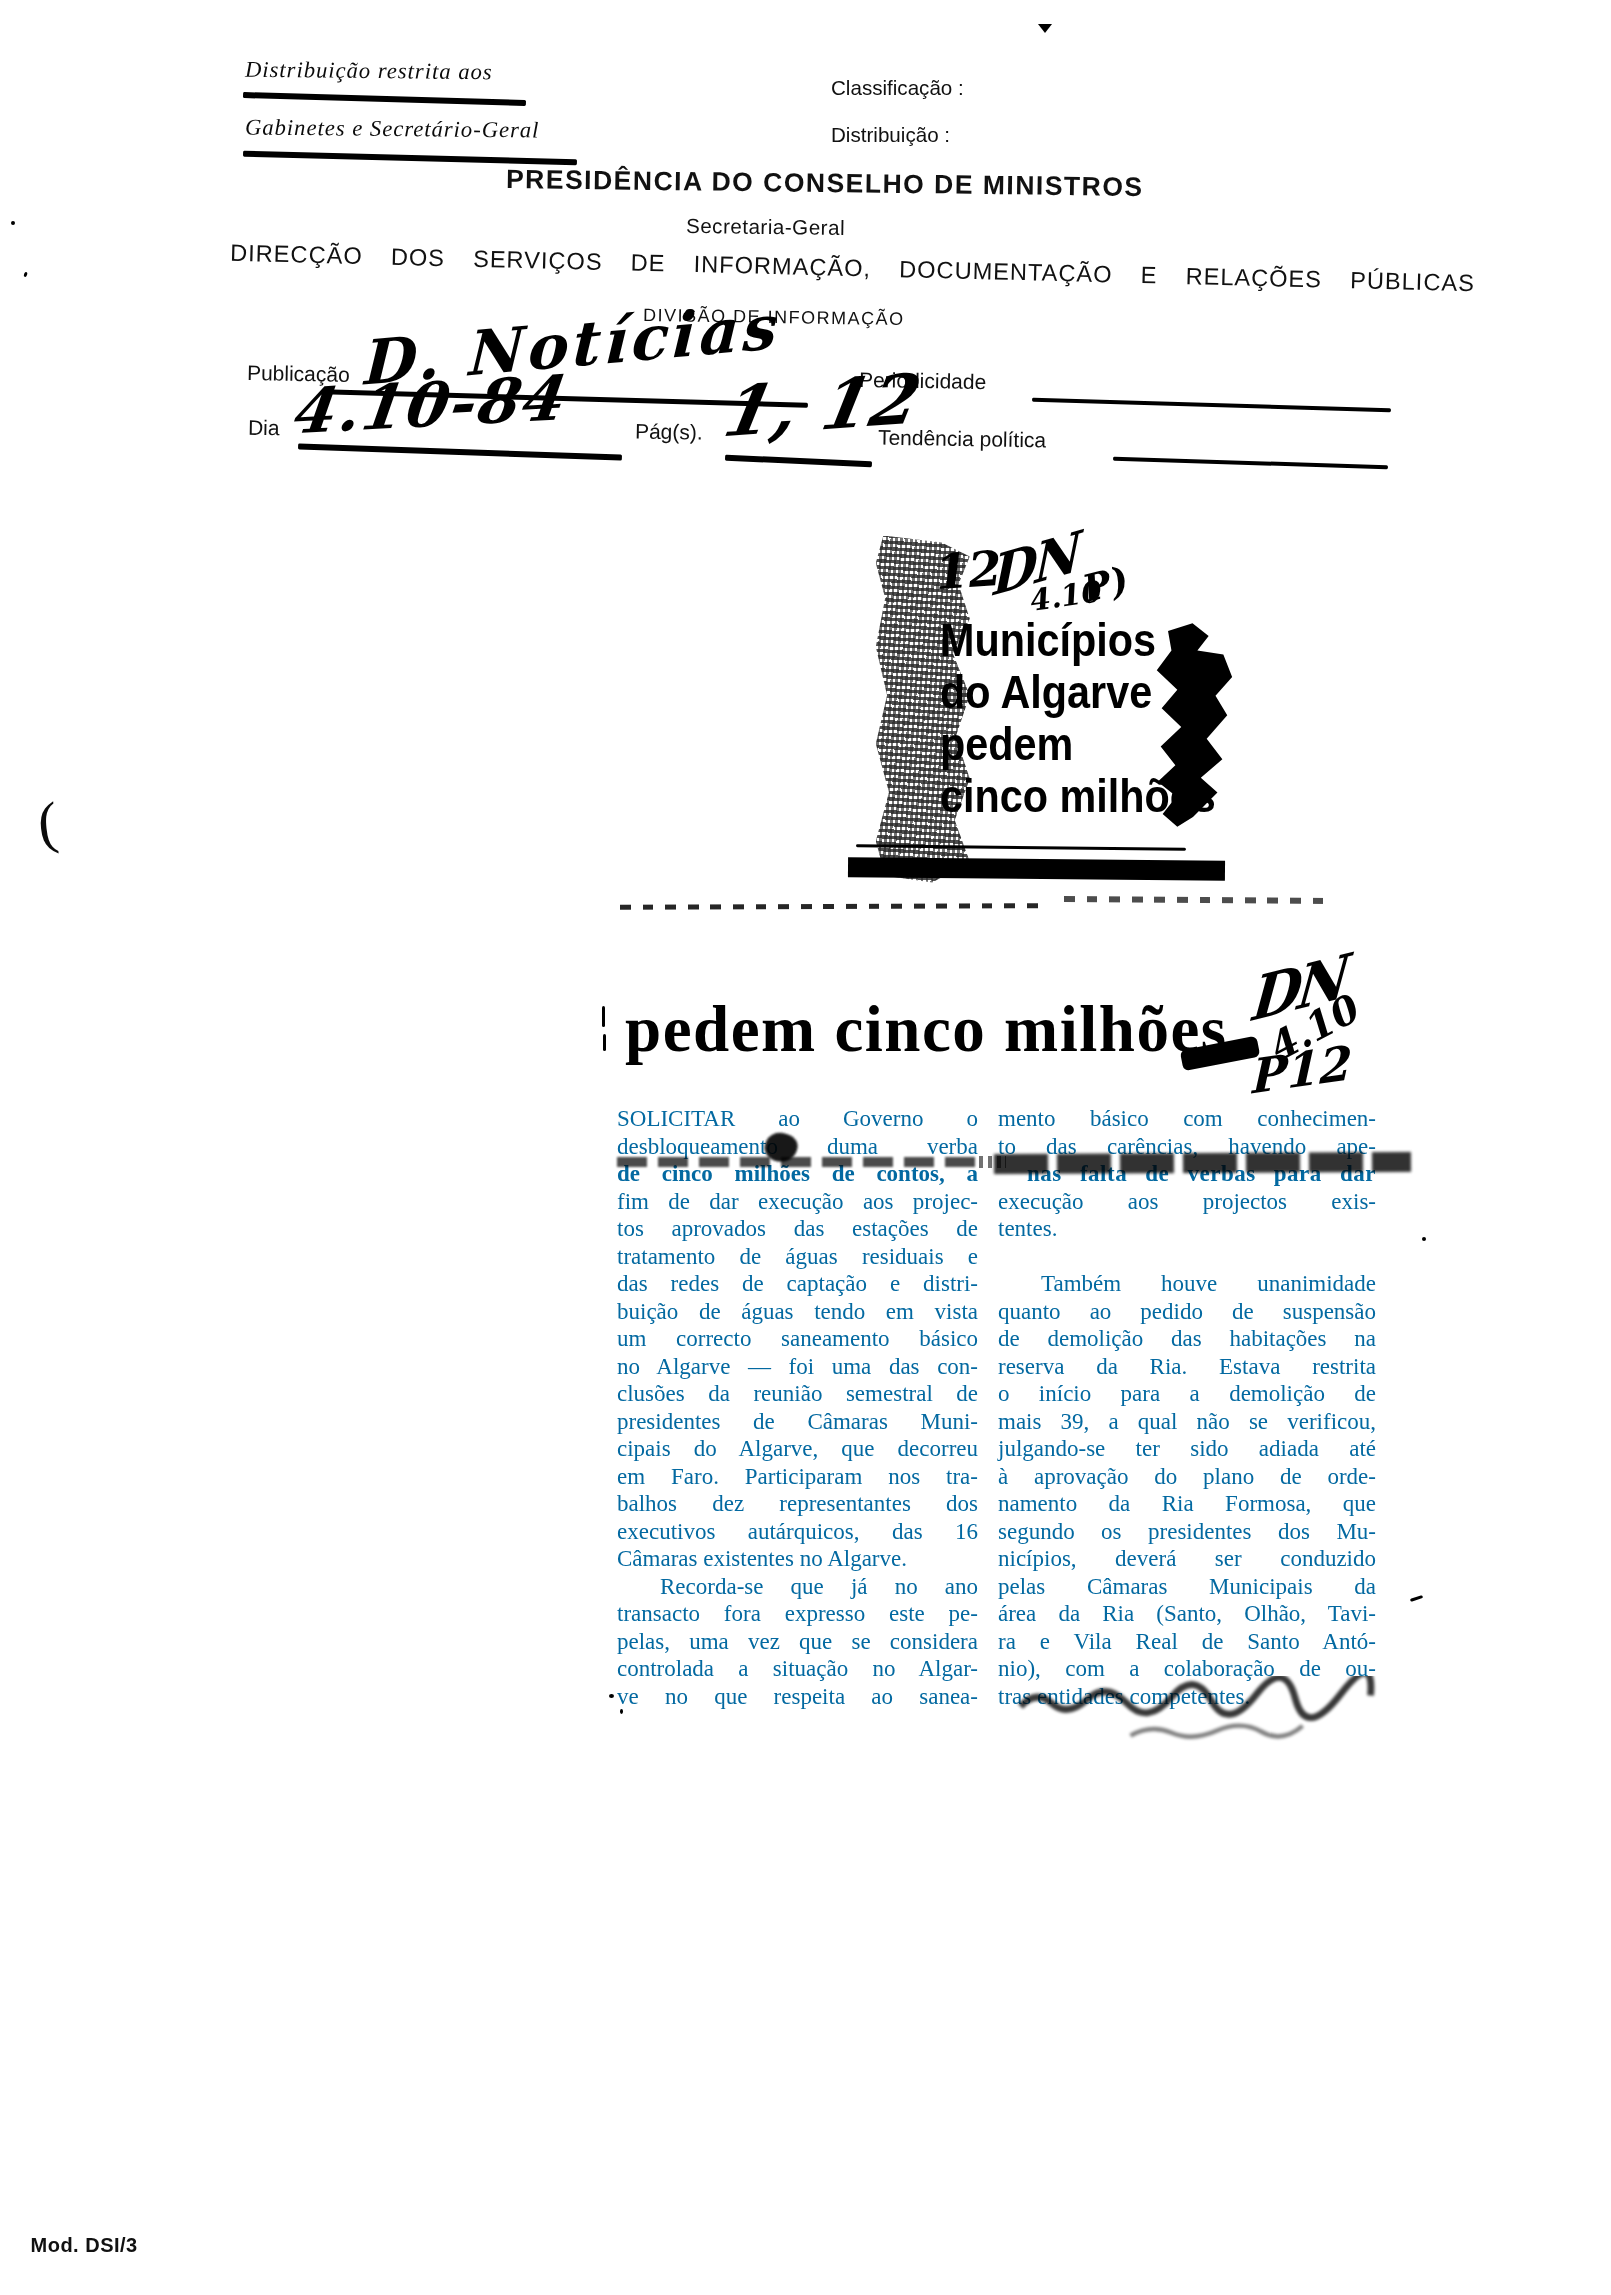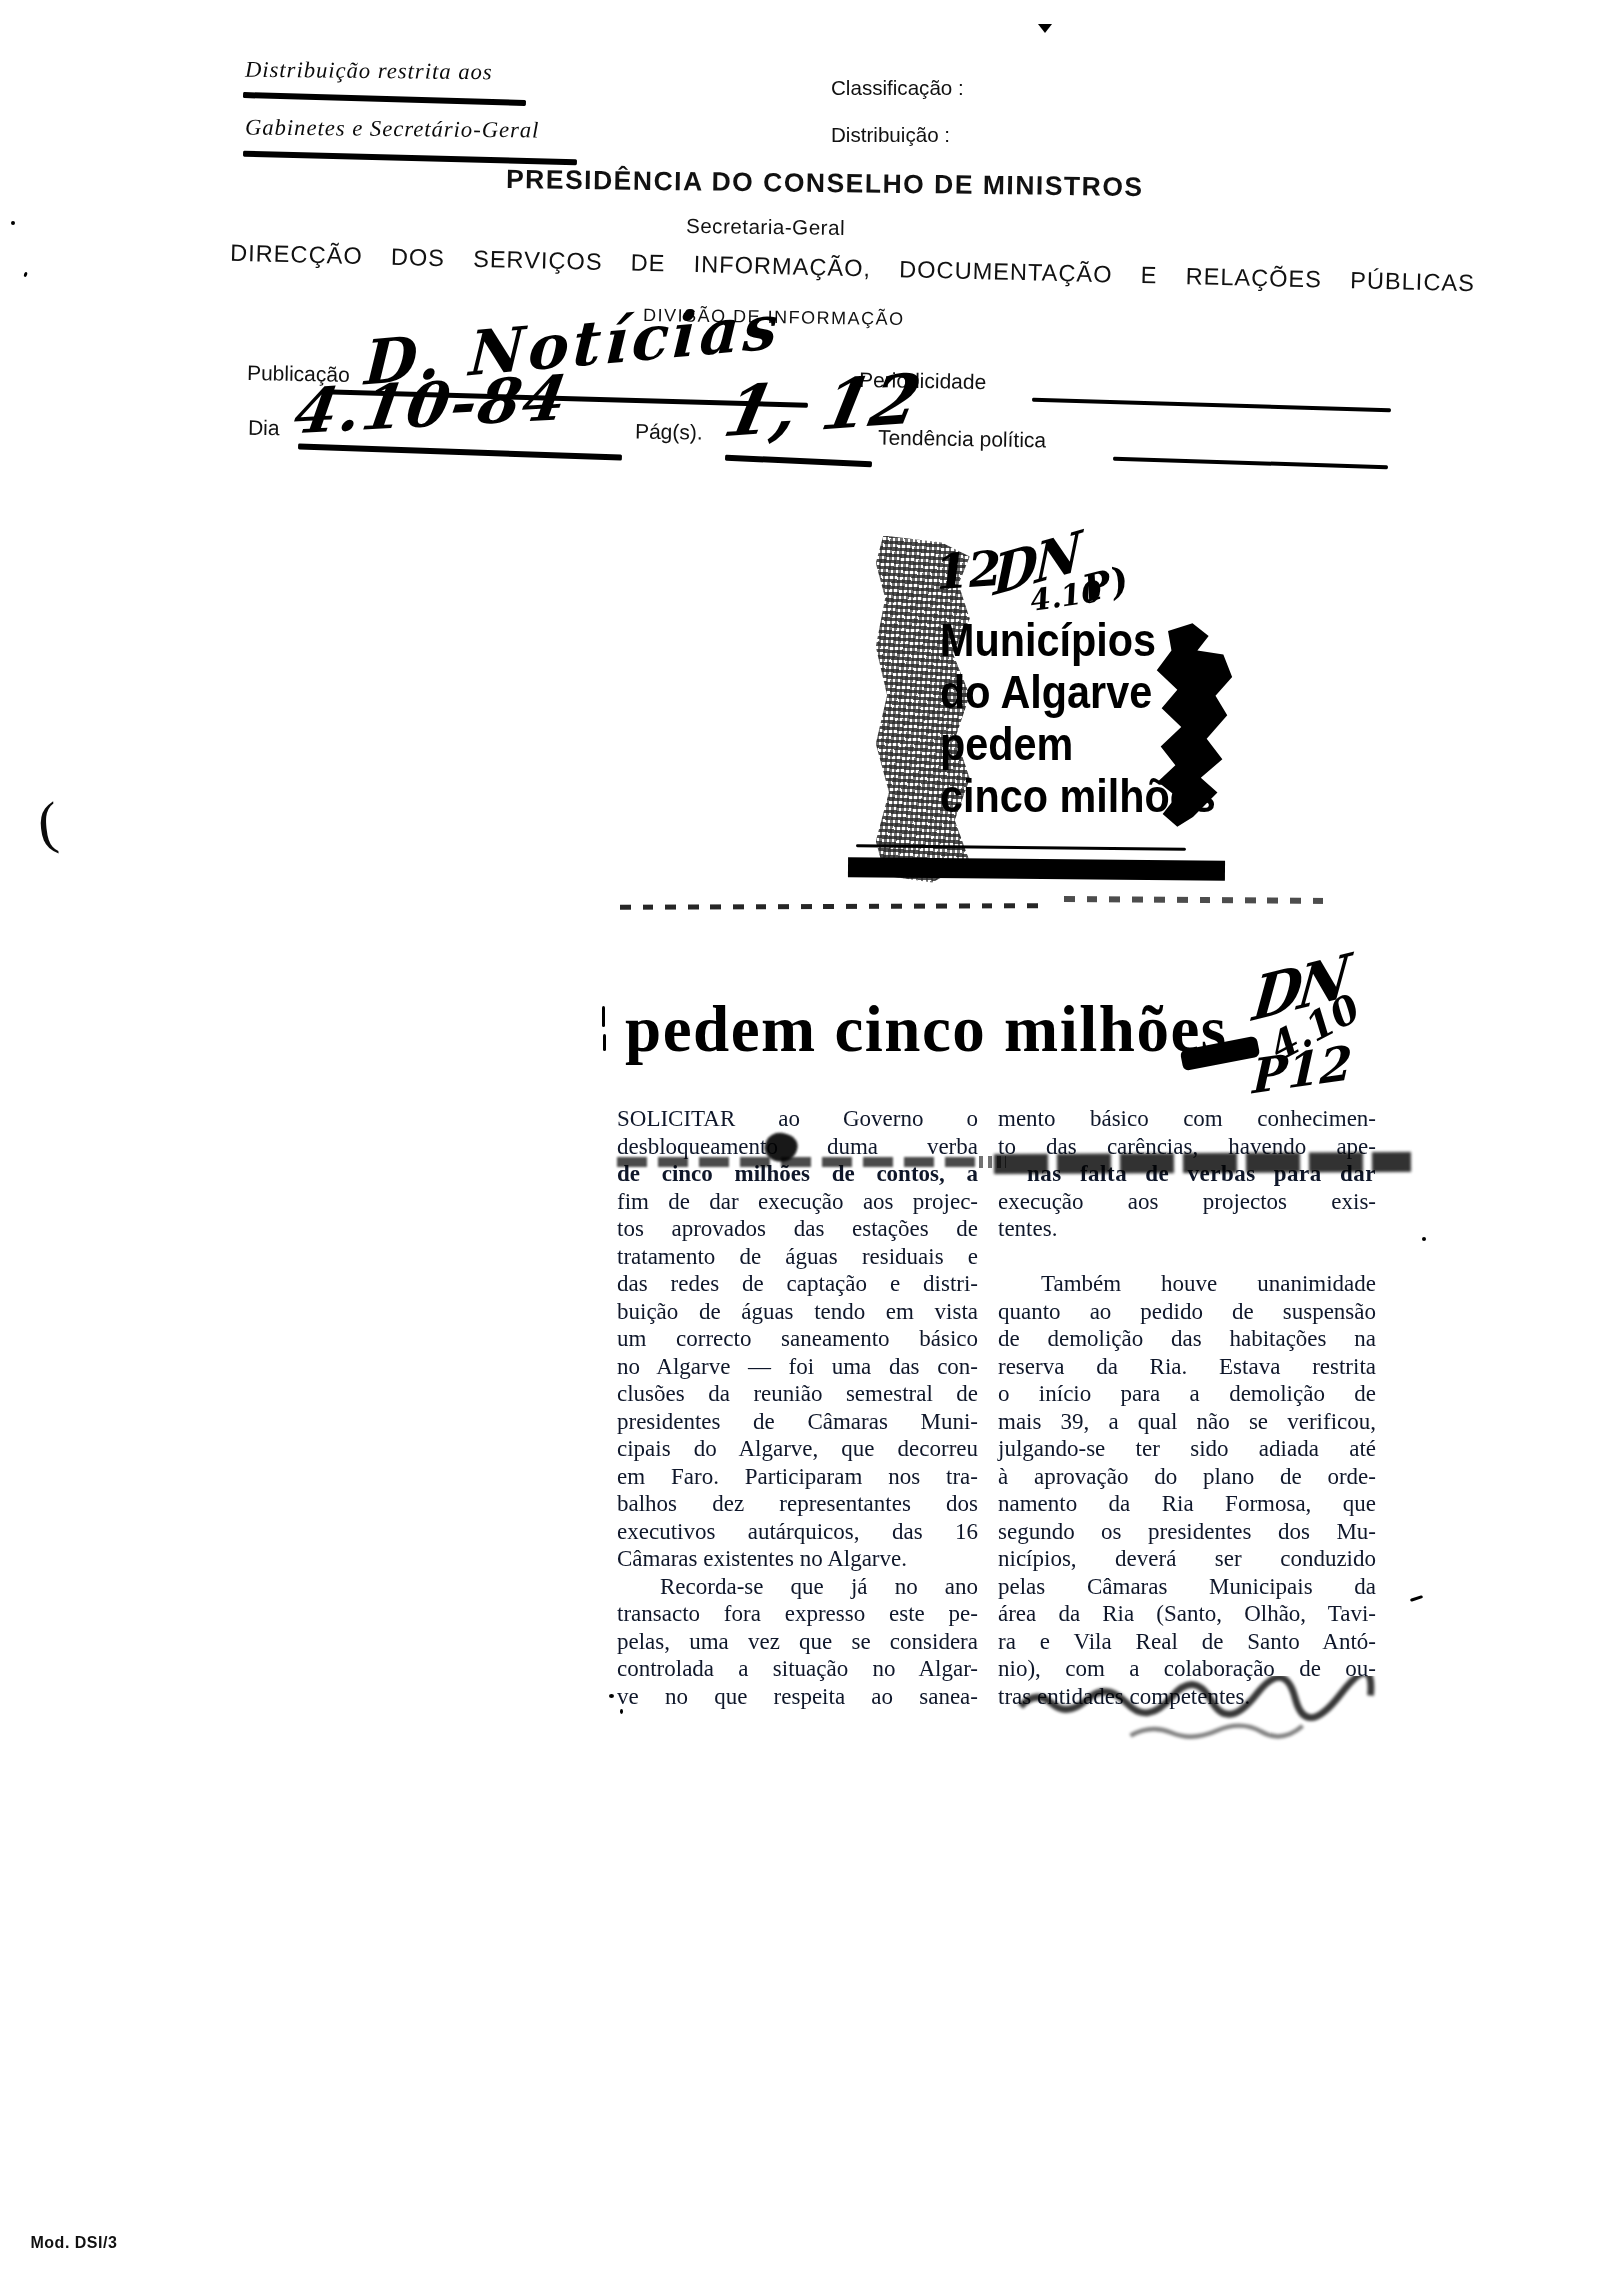--- a/index.html
+++ b/index.html
@@ -4,21 +4,21 @@
 <style>
   html,body{margin:0;padding:0;background:#e8e8e8;}
   .page{position:relative;width:1612px;height:2295px;background:#ffffff;color:#0b0b0b;overflow:hidden;}
   .abs{position:absolute;}
   .lbl{font-family:"Liberation Sans",sans-serif;font-weight:400;color:#111;}
   .serif{font-family:"Liberation Serif",serif;}
   .hand{font-family:"DejaVu Serif",serif;font-style:italic;font-weight:700;color:#000;white-space:nowrap;}
   .rule{position:absolute;background:#000;border-radius:1.5px;}
   .headline{font-family:"Liberation Serif",serif;font-weight:700;font-size:65px;letter-spacing:1.5px;white-space:nowrap;color:#000;}
   .clipHead{font-family:"Liberation Sans",sans-serif;font-weight:700;font-size:47px;white-space:nowrap;transform:scaleX(.88);transform-origin:left top;color:#000;}
-  .body-col{position:absolute;font-family:"Liberation Serif",serif;font-size:23px;color:#0f172a;}
+  .body-col{position:absolute;font-family:"Liberation Serif",serif;font-size:23px;color:#0369a1;}
   .bline{line-height:27.5px;height:27.5px;text-align:justify;text-align-last:justify;overflow:visible;}
   .bline.end{text-align-last:left;}
   .bline.ind{padding-left:43px;}
   .bline.s1{font-weight:700;}
   .bline.s2{font-weight:700;letter-spacing:0.5px;filter:blur(0.6px);margin-left:29px;}
   .torn-strip{background:
       repeating-linear-gradient(4deg, rgba(0,0,0,.82) 0 3.4px, rgba(0,0,0,0) 3.4px 6.4px),
       repeating-linear-gradient(94deg, rgba(0,0,0,.65) 0 2.5px, rgba(0,0,0,0) 2.5px 4.9px);
     opacity:.85;filter:contrast(1.4);
     clip-path:polygon(8% 0,70% 2%,100% 6%,88% 14%,100% 24%,82% 34%,100% 46%,85% 58%,100% 70%,84% 82%,100% 94%,60% 100%,10% 98%,0 88%,14% 74%,0 60%,12% 46%,0 32%,10% 18%,0 8%);}
@@ -158,16 +158,16 @@
   <svg class="abs" style="left:1007px;top:1676px;" width="423" height="88" viewBox="0 0 860 180">
     <defs>
         <filter id="b1" x="-20%" y="-40%" width="140%" height="180%">
           <feGaussianBlur stdDeviation="3.2"></feGaussianBlur>
         </filter>
       </defs>
     <path d="M25,62 q32,-34 64,-6 t72,-8 t82,8 t90,-12 t82,6 t92,-12 t80,8 t92,-8 t62,2" stroke="#000" stroke-width="14" fill="none" filter="url(#b1)" opacity=".78"></path>
     <path d="M250,122 q42,-24 84,-6 t92,-4 t92,2 t84,-12" stroke="#000" stroke-width="9" fill="none" filter="url(#b1)" opacity=".5"></path>
   </svg>
 
-  <div class="abs lbl" style="left:30.5px;top:2234px;font-size:16px;font-weight:600;letter-spacing:0.5px;white-space:nowrap;">Mod. DSI/3</div>
+  <div class="abs lbl" style="left:30.5px;top:2234px;font-size:20px;font-weight:600;letter-spacing:0.5px;white-space:nowrap;">Mod. DSI/3</div>
 
 </div>
 
 
 </body></html>

